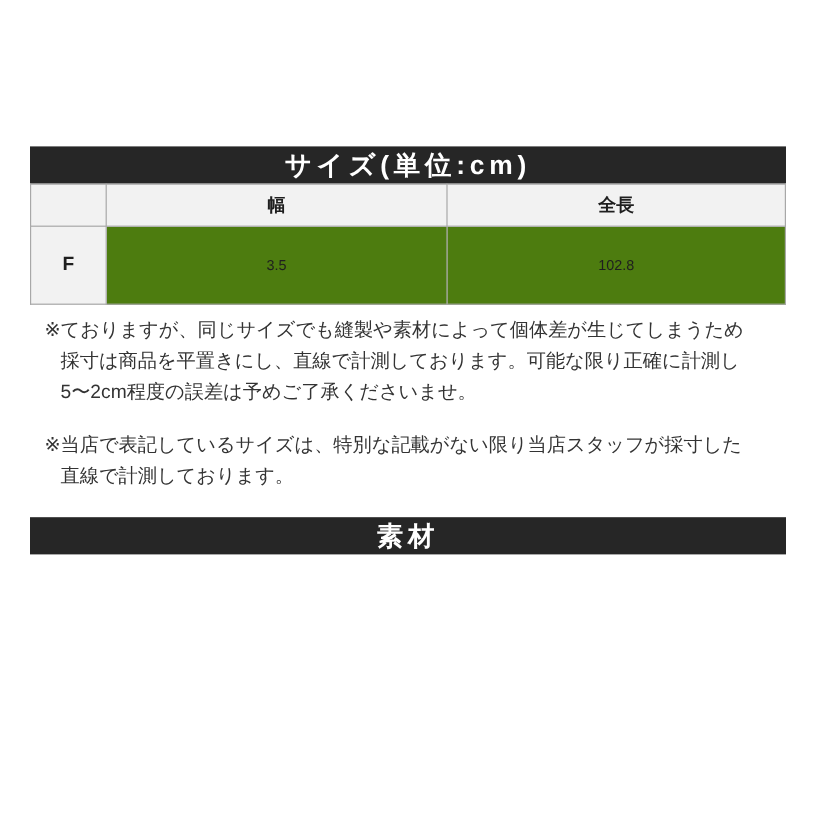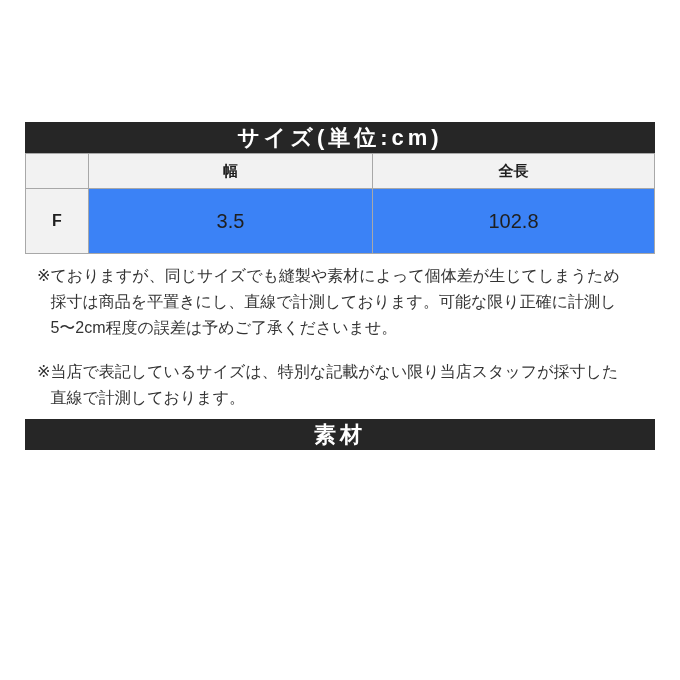--- a/index.html
+++ b/index.html
@@ -47,39 +47,39 @@
     font-size: 15px;
     font-weight: bold;
   }
   table.size-table td.row-label {
     background: #f2f2f2;
     font-weight: bold;
     font-size: 16px;
   }
   table.size-table tbody td {
     height: 64px;
-    background: #3b82f6;
-    font-size: 20px;
+    background: #4d7c0f;
+    font-size: 12px;
   }
   col.c-label  { width: 63px; }
   col.c-width  { width: 284px; }
   col.c-length { width: auto; }
   
   .notes {
     margin: 9px 0 0 12px;
     color: #333333;
     font-size: 16px;
     line-height: 26px;
   }
   .note { display: flex; }
   .note + .note { margin-top: 18px; }
   .note-marker { flex: none; white-space: nowrap; }
   .note-line { white-space: nowrap; }
   
-  .material-section { margin-top: 8px; }
+  .material-section { margin-top: 20px; }
   .material-cell {
     height: 64px;
     border: 1px solid #a8a8a8;
     border-top: none;
     background: #ffffff;
     display: flex;
     align-items: center;
     justify-content: center;
     font-size: 15px;
     color: #222222;

